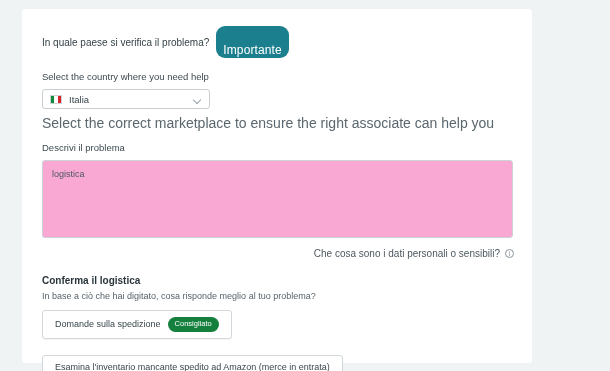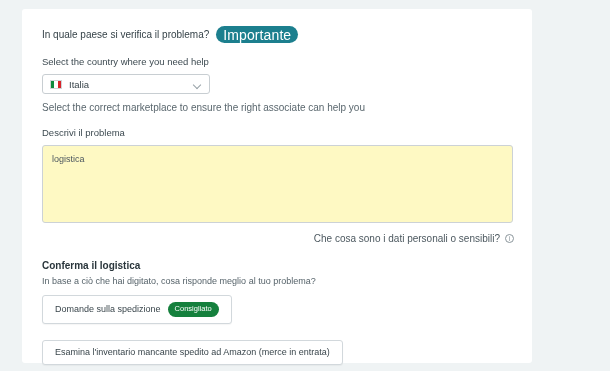--- a/index.html
+++ b/index.html
@@ -37,35 +37,35 @@
     color: #364349;
     line-height: 13px;
     display: flex;
     align-items: center;
     gap: 7px;
   }
   .badge-importante {
     display: inline-block;
     background: #1c7f8e;
     color: #ffffff;
-    font-size: 14px;
+    font-size: 12px;
     line-height: 8px;
-    padding: 5px 7px 4px 7px;
+    padding: 20px 7px 4px 7px;
     border-radius: 9px;
     letter-spacing: 0.1px;
     white-space: nowrap;
   }
   .field-label {
     font-size: 9.5px;
     color: #3d4a51;
     margin-top: 13px;
     line-height: 12px;
   }
   .helper-text {
-    font-size: 10px;
+    font-size: 14px;
     color: #5a676e;
     margin-top: 8px;
     line-height: 12px;
   }
 
   
   .select-box {
     margin-top: 6px;
     width: 168px;
     height: 20px;
@@ -115,21 +115,21 @@
     transform: rotate(45deg);
   }
 
   
   .textarea-box {
     margin-top: 6px;
     width: 471px;
     height: 78px;
     border: 1px solid #ccd2d6;
     border-radius: 3px;
-    background: #fef9c3;
+    background: #f9a8d4;
     box-sizing: border-box;
     padding: 7px 9px;
     font-size: 9px;
     color: #4d585f;
     line-height: 12px;
     resize: none;
     font-family: "Liberation Sans", sans-serif;
     outline: none;
   }
   .privacy-row {

